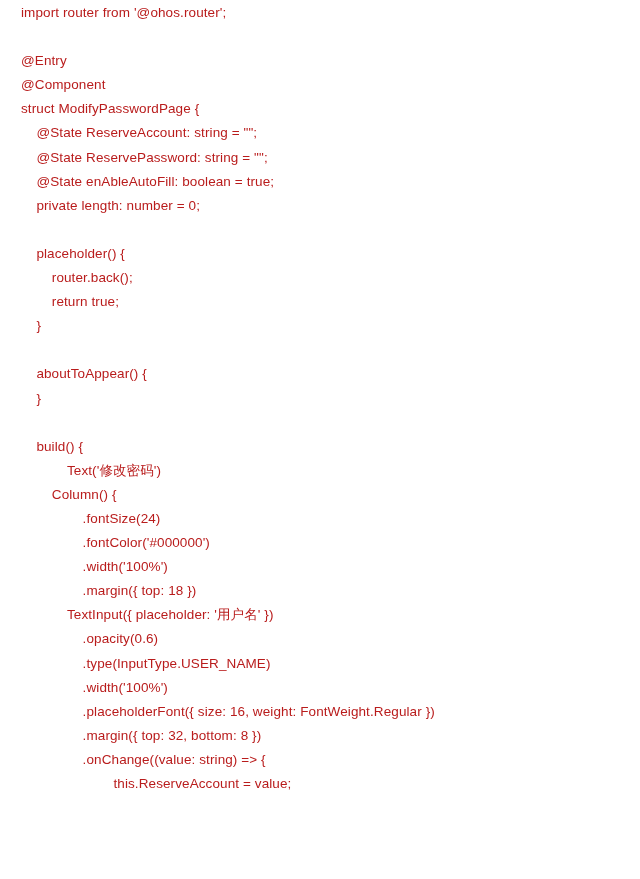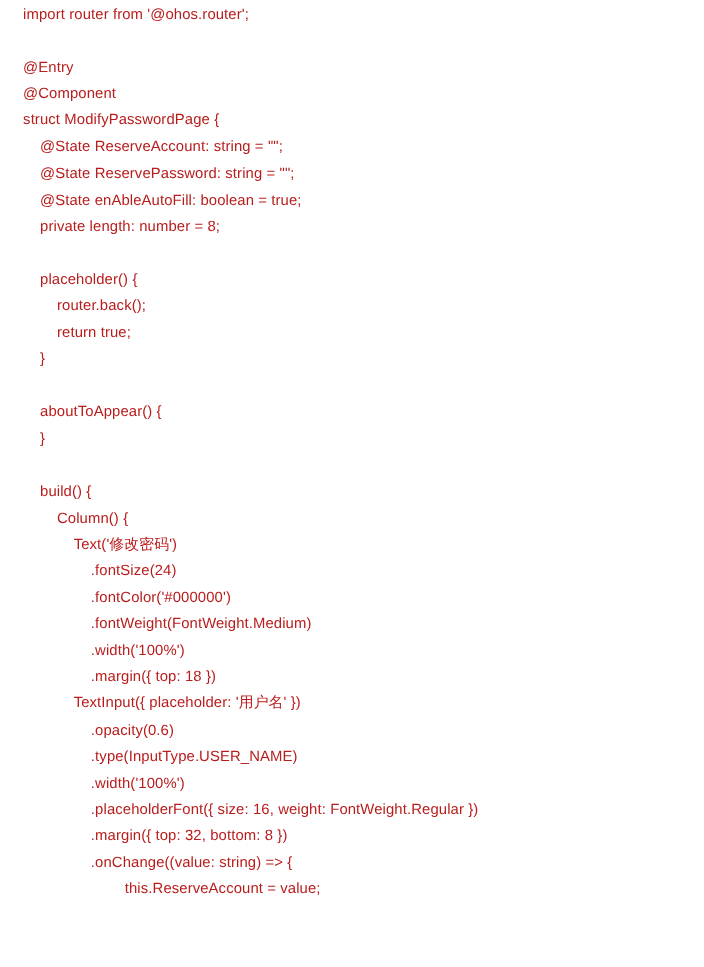--- a/index.html
+++ b/index.html
@@ -39,36 +39,35 @@
 
 <div id="code-listing">
     <div class="code-line">import router from '@ohos.router';</div>
     <div class="code-line blank">&nbsp;</div>
     <div class="code-line">@Entry</div>
     <div class="code-line">@Component</div>
     <div class="code-line">struct ModifyPasswordPage {</div>
     <div class="code-line">    @State ReserveAccount: string = "";</div>
     <div class="code-line">    @State ReservePassword: string = "";</div>
     <div class="code-line">    @State enAbleAutoFill: boolean = true;</div>
-    <div class="code-line">    private length: number = 8;</div>
+    <div class="code-line">    private length: number = 0;</div>
     <div class="code-line blank">&nbsp;</div>
     <div class="code-line">    placeholder() {</div>
     <div class="code-line">        router.back();</div>
     <div class="code-line">        return true;</div>
     <div class="code-line">    }</div>
     <div class="code-line blank">&nbsp;</div>
     <div class="code-line">    aboutToAppear() {</div>
     <div class="code-line">    }</div>
     <div class="code-line blank">&nbsp;</div>
     <div class="code-line">    build() {</div>
+    <div class="code-line">            Text('修改密码')</div>
     <div class="code-line">        Column() {</div>
-    <div class="code-line">            Text('修改密码')</div>
     <div class="code-line">                .fontSize(24)</div>
     <div class="code-line">                .fontColor('#000000')</div>
-    <div class="code-line">                .fontWeight(FontWeight.Medium)</div>
     <div class="code-line">                .width('100%')</div>
     <div class="code-line">                .margin({ top: 18 })</div>
     <div class="code-line">            TextInput({ placeholder: '用户名' })</div>
     <div class="code-line">                .opacity(0.6)</div>
     <div class="code-line">                .type(InputType.USER_NAME)</div>
     <div class="code-line">                .width('100%')</div>
     <div class="code-line">                .placeholderFont({ size: 16, weight: FontWeight.Regular })</div>
     <div class="code-line">                .margin({ top: 32, bottom: 8 })</div>
     <div class="code-line">                .onChange((value: string) =&gt; {</div>
     <div class="code-line">                        this.ReserveAccount = value;</div>

